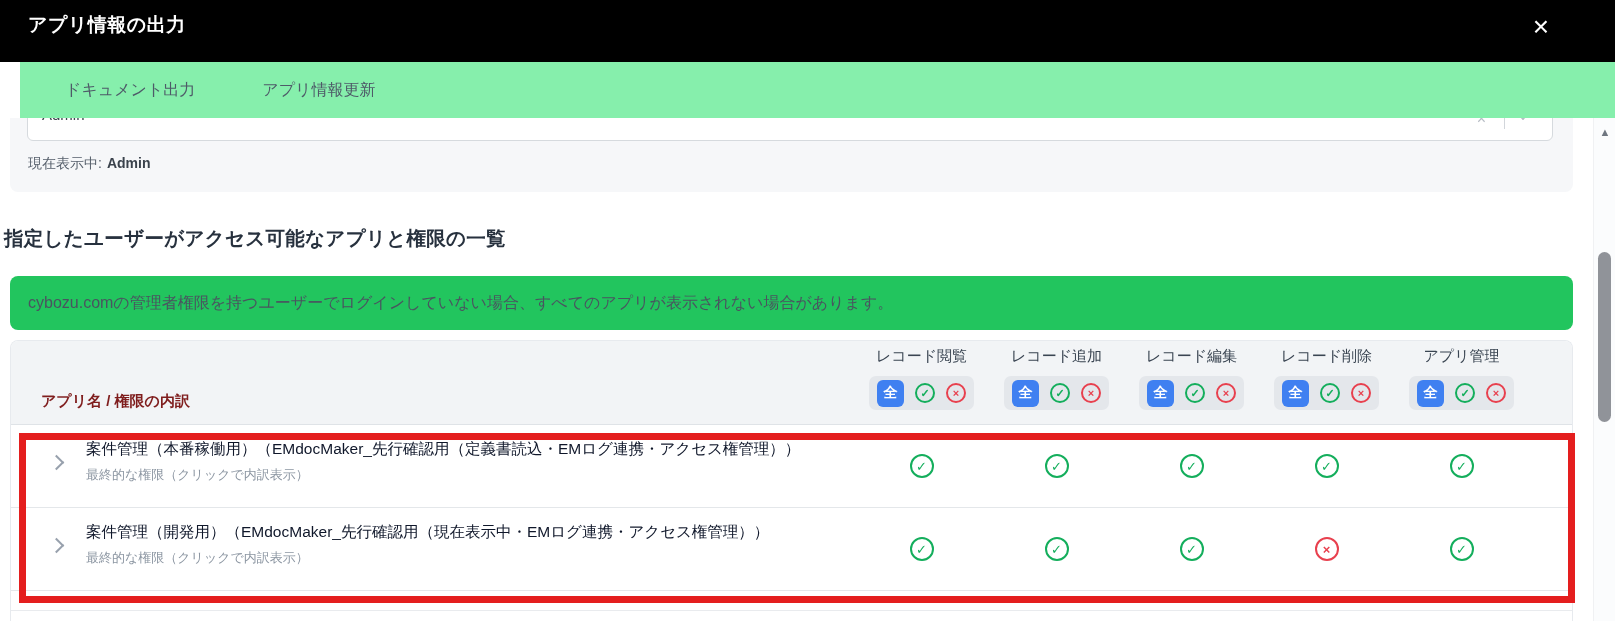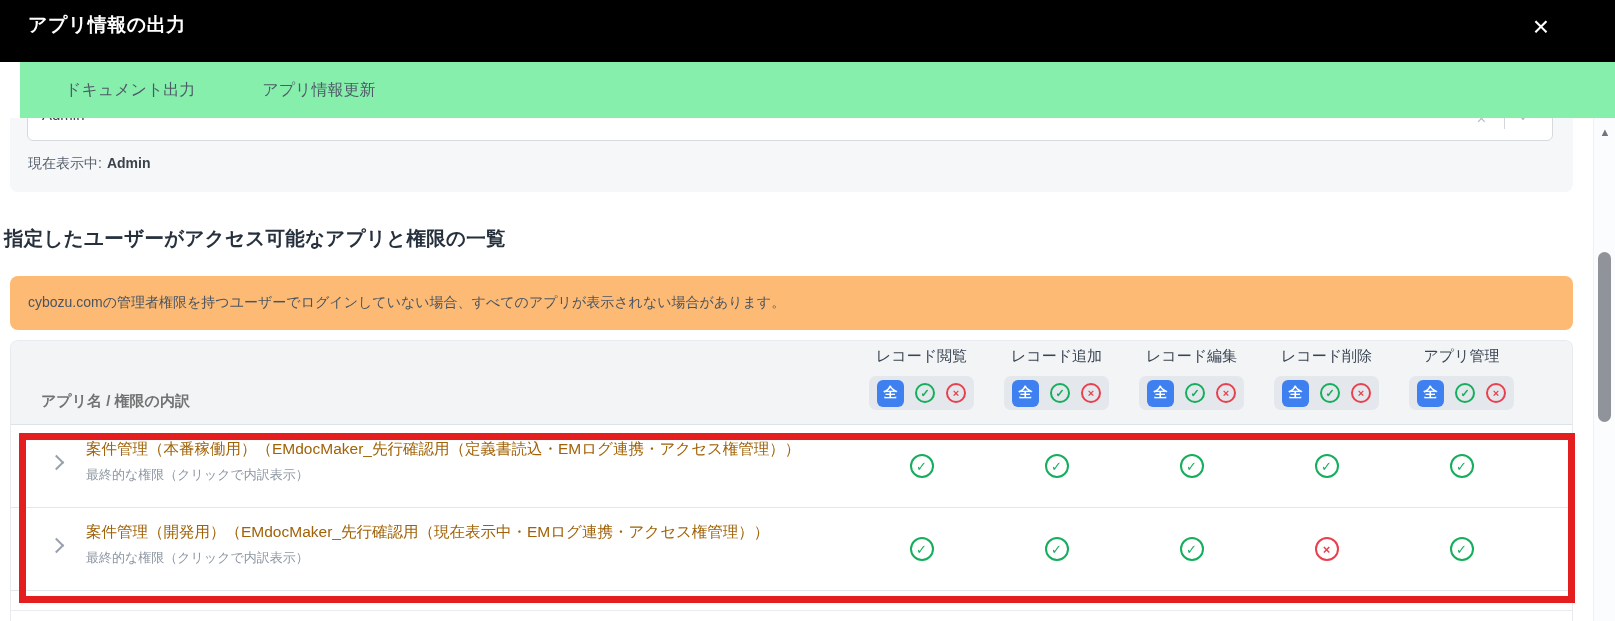--- a/index.html
+++ b/index.html
@@ -25,43 +25,43 @@
   .select-box{position:absolute;left:17px;top:6px;width:1526px;height:47px;background:#fff;border:1px solid #d6dade;border-radius:6px;cursor:pointer;}
   .select-value{position:absolute;left:14px;top:11px;font-size:15px;color:#3c434c;}
   .select-clear{position:absolute;right:66px;top:16px;color:#b6bcc4;font-size:16px;line-height:1;cursor:pointer;}
   .select-divider{position:absolute;right:47px;top:10px;width:1px;height:24px;background:#d2d6db;}
   .select-caret{position:absolute;right:24px;top:13px;width:10px;height:10px;border-right:2px solid #b6bcc4;border-bottom:2px solid #b6bcc4;transform:rotate(45deg);cursor:pointer;}
   .current-line{position:absolute;left:18px;top:67px;font-size:14px;color:#57606c;text-align:right;}
   .current-line b{color:#3a424c;margin-left:5px;font-weight:700;}
 
   .heading{position:absolute;left:4px;top:107px;font-size:19.5px;font-weight:700;color:#27313e;letter-spacing:.3px;}
 
-  .note{position:absolute;left:10px;top:158px;width:1563px;height:54px;background:#fdba74;border-radius:8px;display:flex;align-items:center;padding-left:18px;font-size:14px;color:#4a5460;}
+  .note{position:absolute;left:10px;top:158px;width:1563px;height:54px;background:#22c55e;border-radius:8px;display:flex;align-items:center;padding-left:18px;font-size:16px;color:#4a5460;}
 
   
   .table-card{position:absolute;left:10px;top:222px;width:1563px;height:281px;background:#fff;border:1px solid #e7eaee;border-bottom:none;border-radius:8px 8px 0 0;overflow:hidden;}
   .thead{display:flex;height:84px;background:#f2f4f6;border-bottom:1px solid #dfe3e7;padding-right:43px;}
   .thead-left{flex:1;position:relative;}
-  .thead-left span{position:absolute;left:30px;bottom:13px;font-size:15px;font-weight:700;color:#737373;}
+  .thead-left span{position:absolute;left:30px;bottom:13px;font-size:15px;font-weight:700;color:#7f1d1d;}
   .thead-col{width:135px;display:flex;flex-direction:column;align-items:center;padding-top:6px;}
   .col-label{font-size:15px;font-weight:400;color:#3a4552;white-space:nowrap;}
   .filter-group{margin-top:10px;height:34px;background:#e4e7eb;border-radius:7px;display:flex;align-items:center;padding:0 8px;gap:11px;}
   .f-all{width:27px;height:27px;background:#3f80f1;color:#fff;border:none;border-radius:6px;font-size:14px;font-weight:700;display:flex;align-items:center;justify-content:center;cursor:pointer;font-family:inherit;}
   .f-btn{background:none;border:none;padding:0;cursor:pointer;display:flex;}
 
   .ic{border-radius:50%;display:flex;align-items:center;justify-content:center;font-weight:700;line-height:1;}
   .ic-allow{border:2px solid #14ae5c;color:#14ae5c;}
   .ic-deny{border:2px solid #e8404e;color:#e8404e;}
   .ic-s{width:20px;height:20px;font-size:11px;}
   .ic-l{width:24px;height:24px;font-size:13px;}
 
   .trow{position:relative;display:flex;height:83px;background:#fff;border-bottom:1px solid #e4e7ea;padding-right:43px;cursor:pointer;}
   .row-chevron{position:absolute;left:40px;top:32px;width:11px;height:11px;border-top:2px solid #98a1ad;border-right:2px solid #98a1ad;transform:rotate(45deg);cursor:pointer;}
   .row-main{flex:1;padding:14px 0 0 75px;min-width:0;}
-  .row-title{font-size:15.5px;color:#a16207;white-space:nowrap;}
+  .row-title{font-size:15.5px;color:#0f172a;white-space:nowrap;}
   .row-sub{margin-top:6px;font-size:13px;color:#8c96a2;}
   .perm-cell{width:135px;display:flex;align-items:center;justify-content:center;}
   .trow-fill{height:20px;background:#fff;border-bottom:1px solid #e9ebee;}
 
   
   .scrollbar{position:absolute;left:1593px;top:118px;width:22px;height:503px;background:#fbfcfd;border-left:1px solid #f0f1f3;}
   .sb-arrow{position:absolute;top:8px;left:0;width:22px;text-align:center;font-size:11px;color:#6f7680;cursor:pointer;}
   .sb-thumb{position:absolute;left:4px;top:134px;width:13px;height:170px;background:#909399;border-radius:7px;cursor:grab;}
 
   

